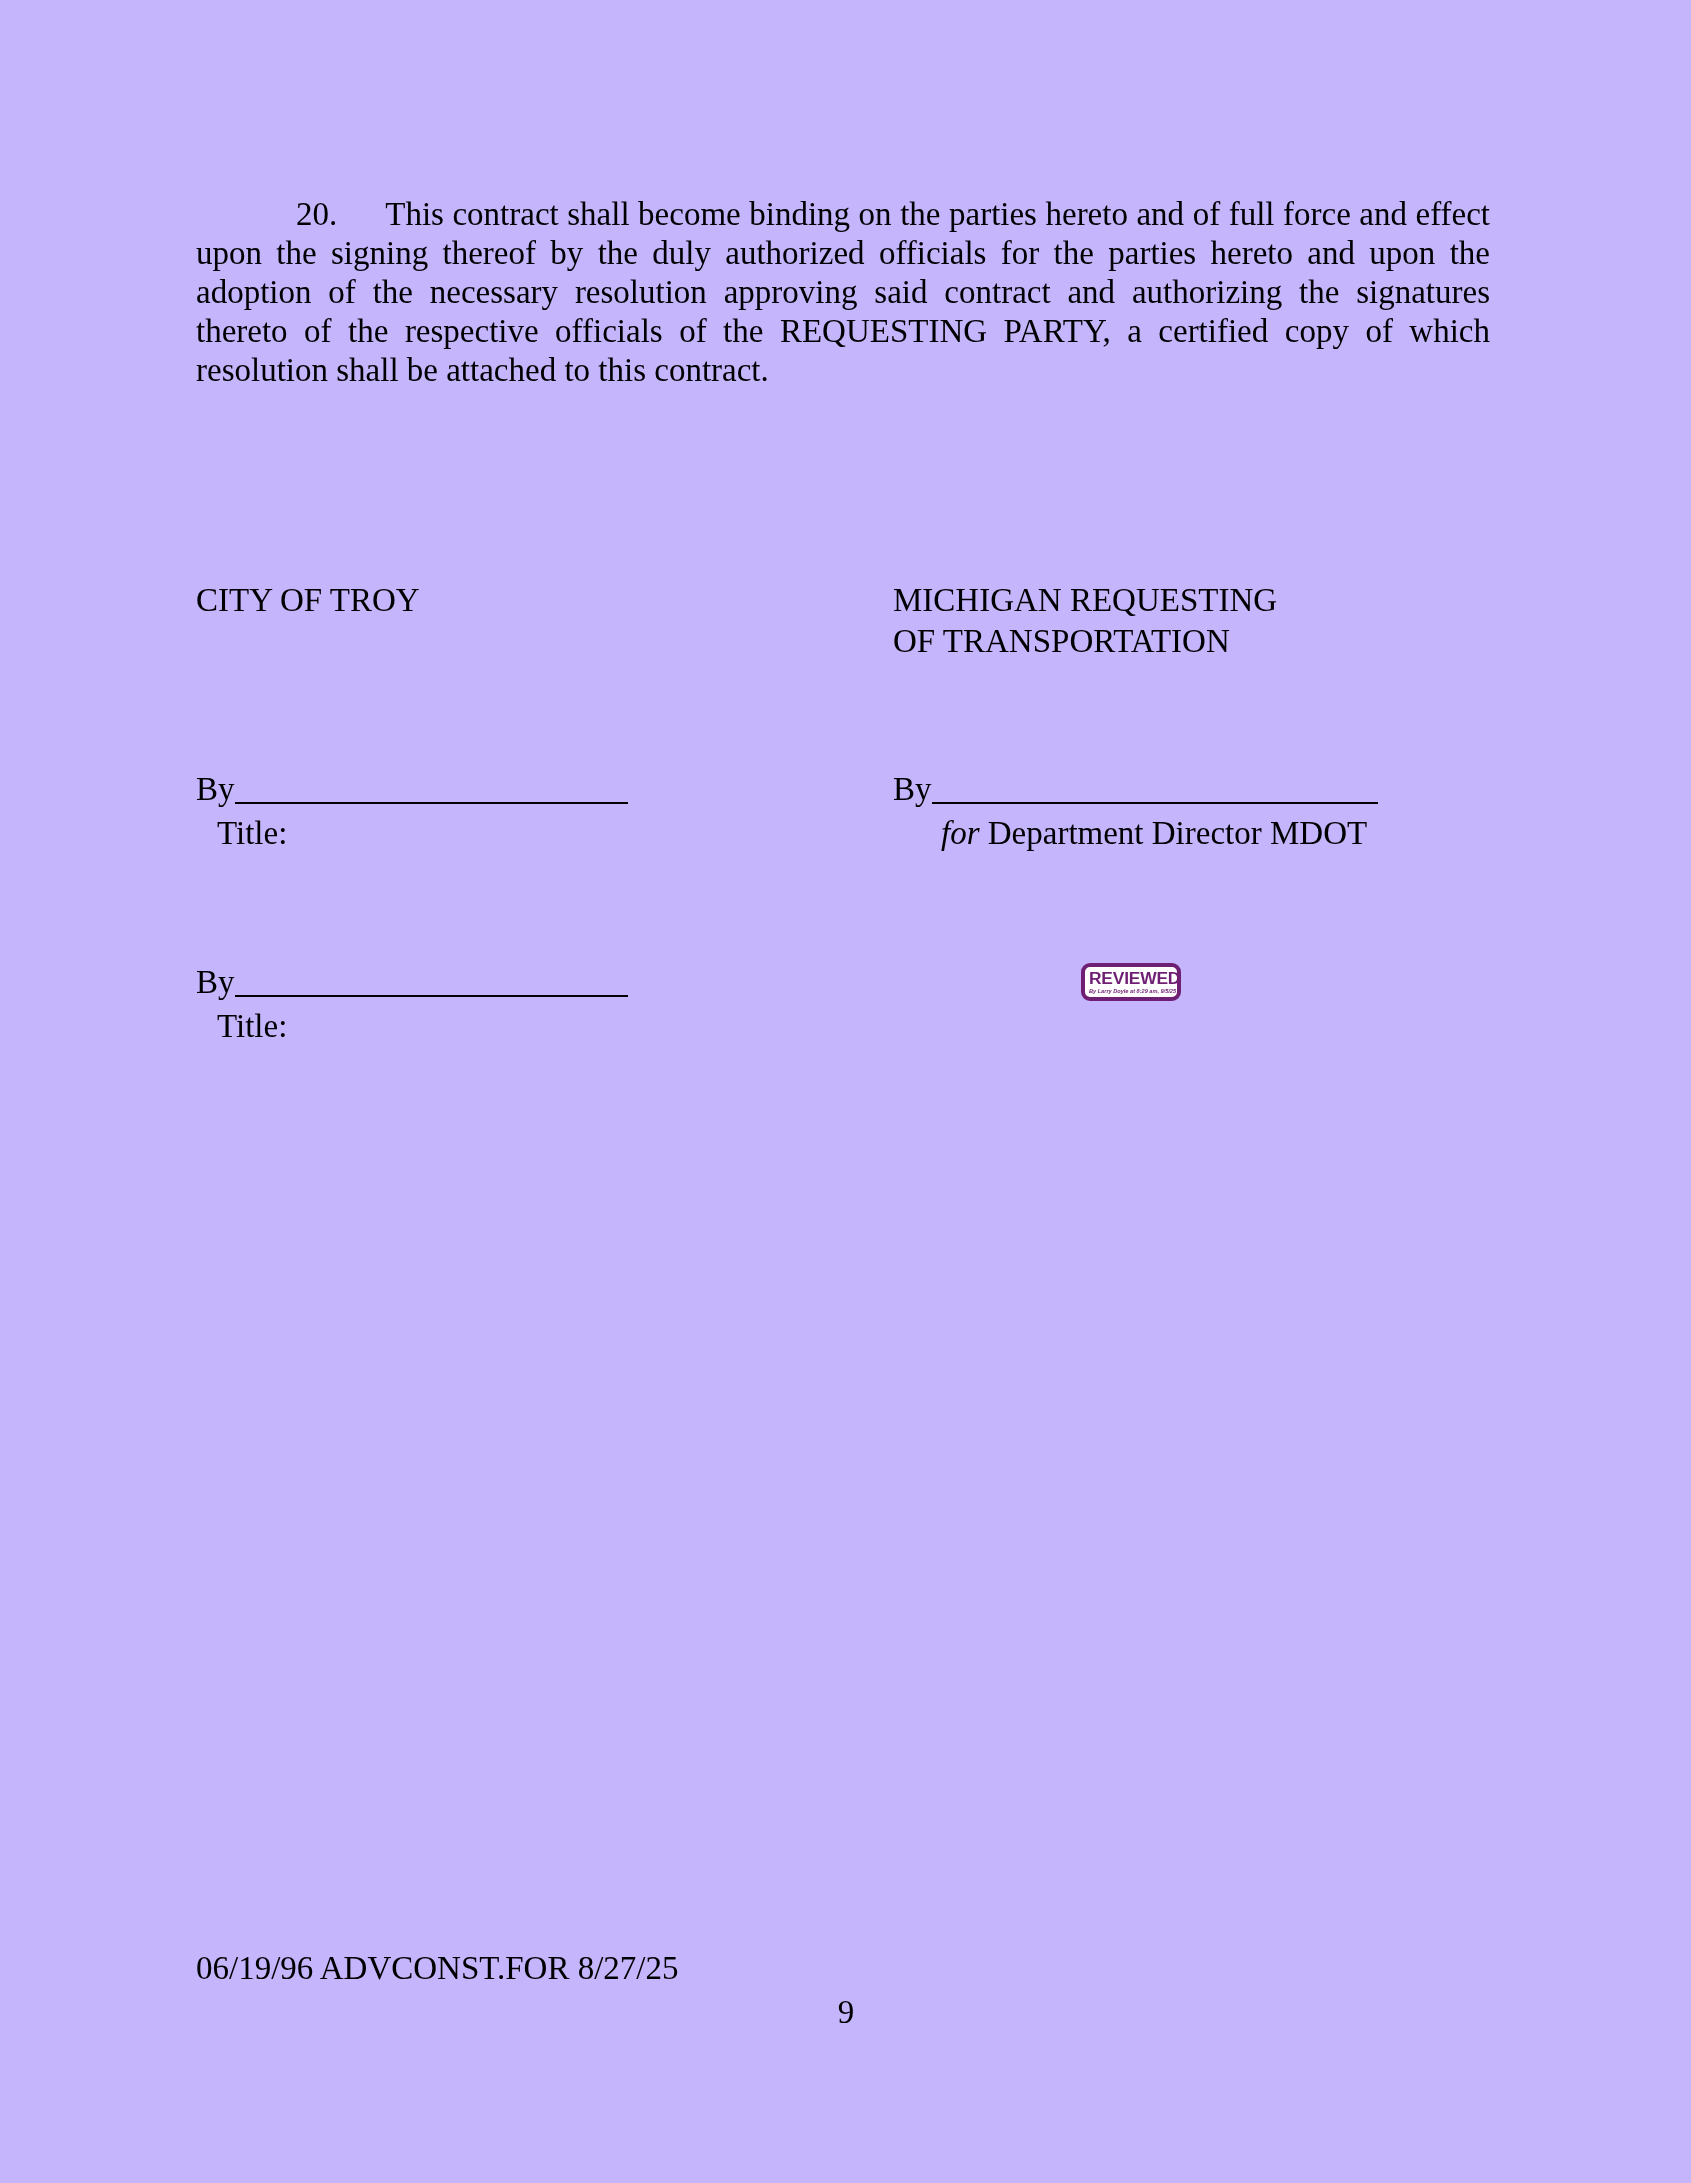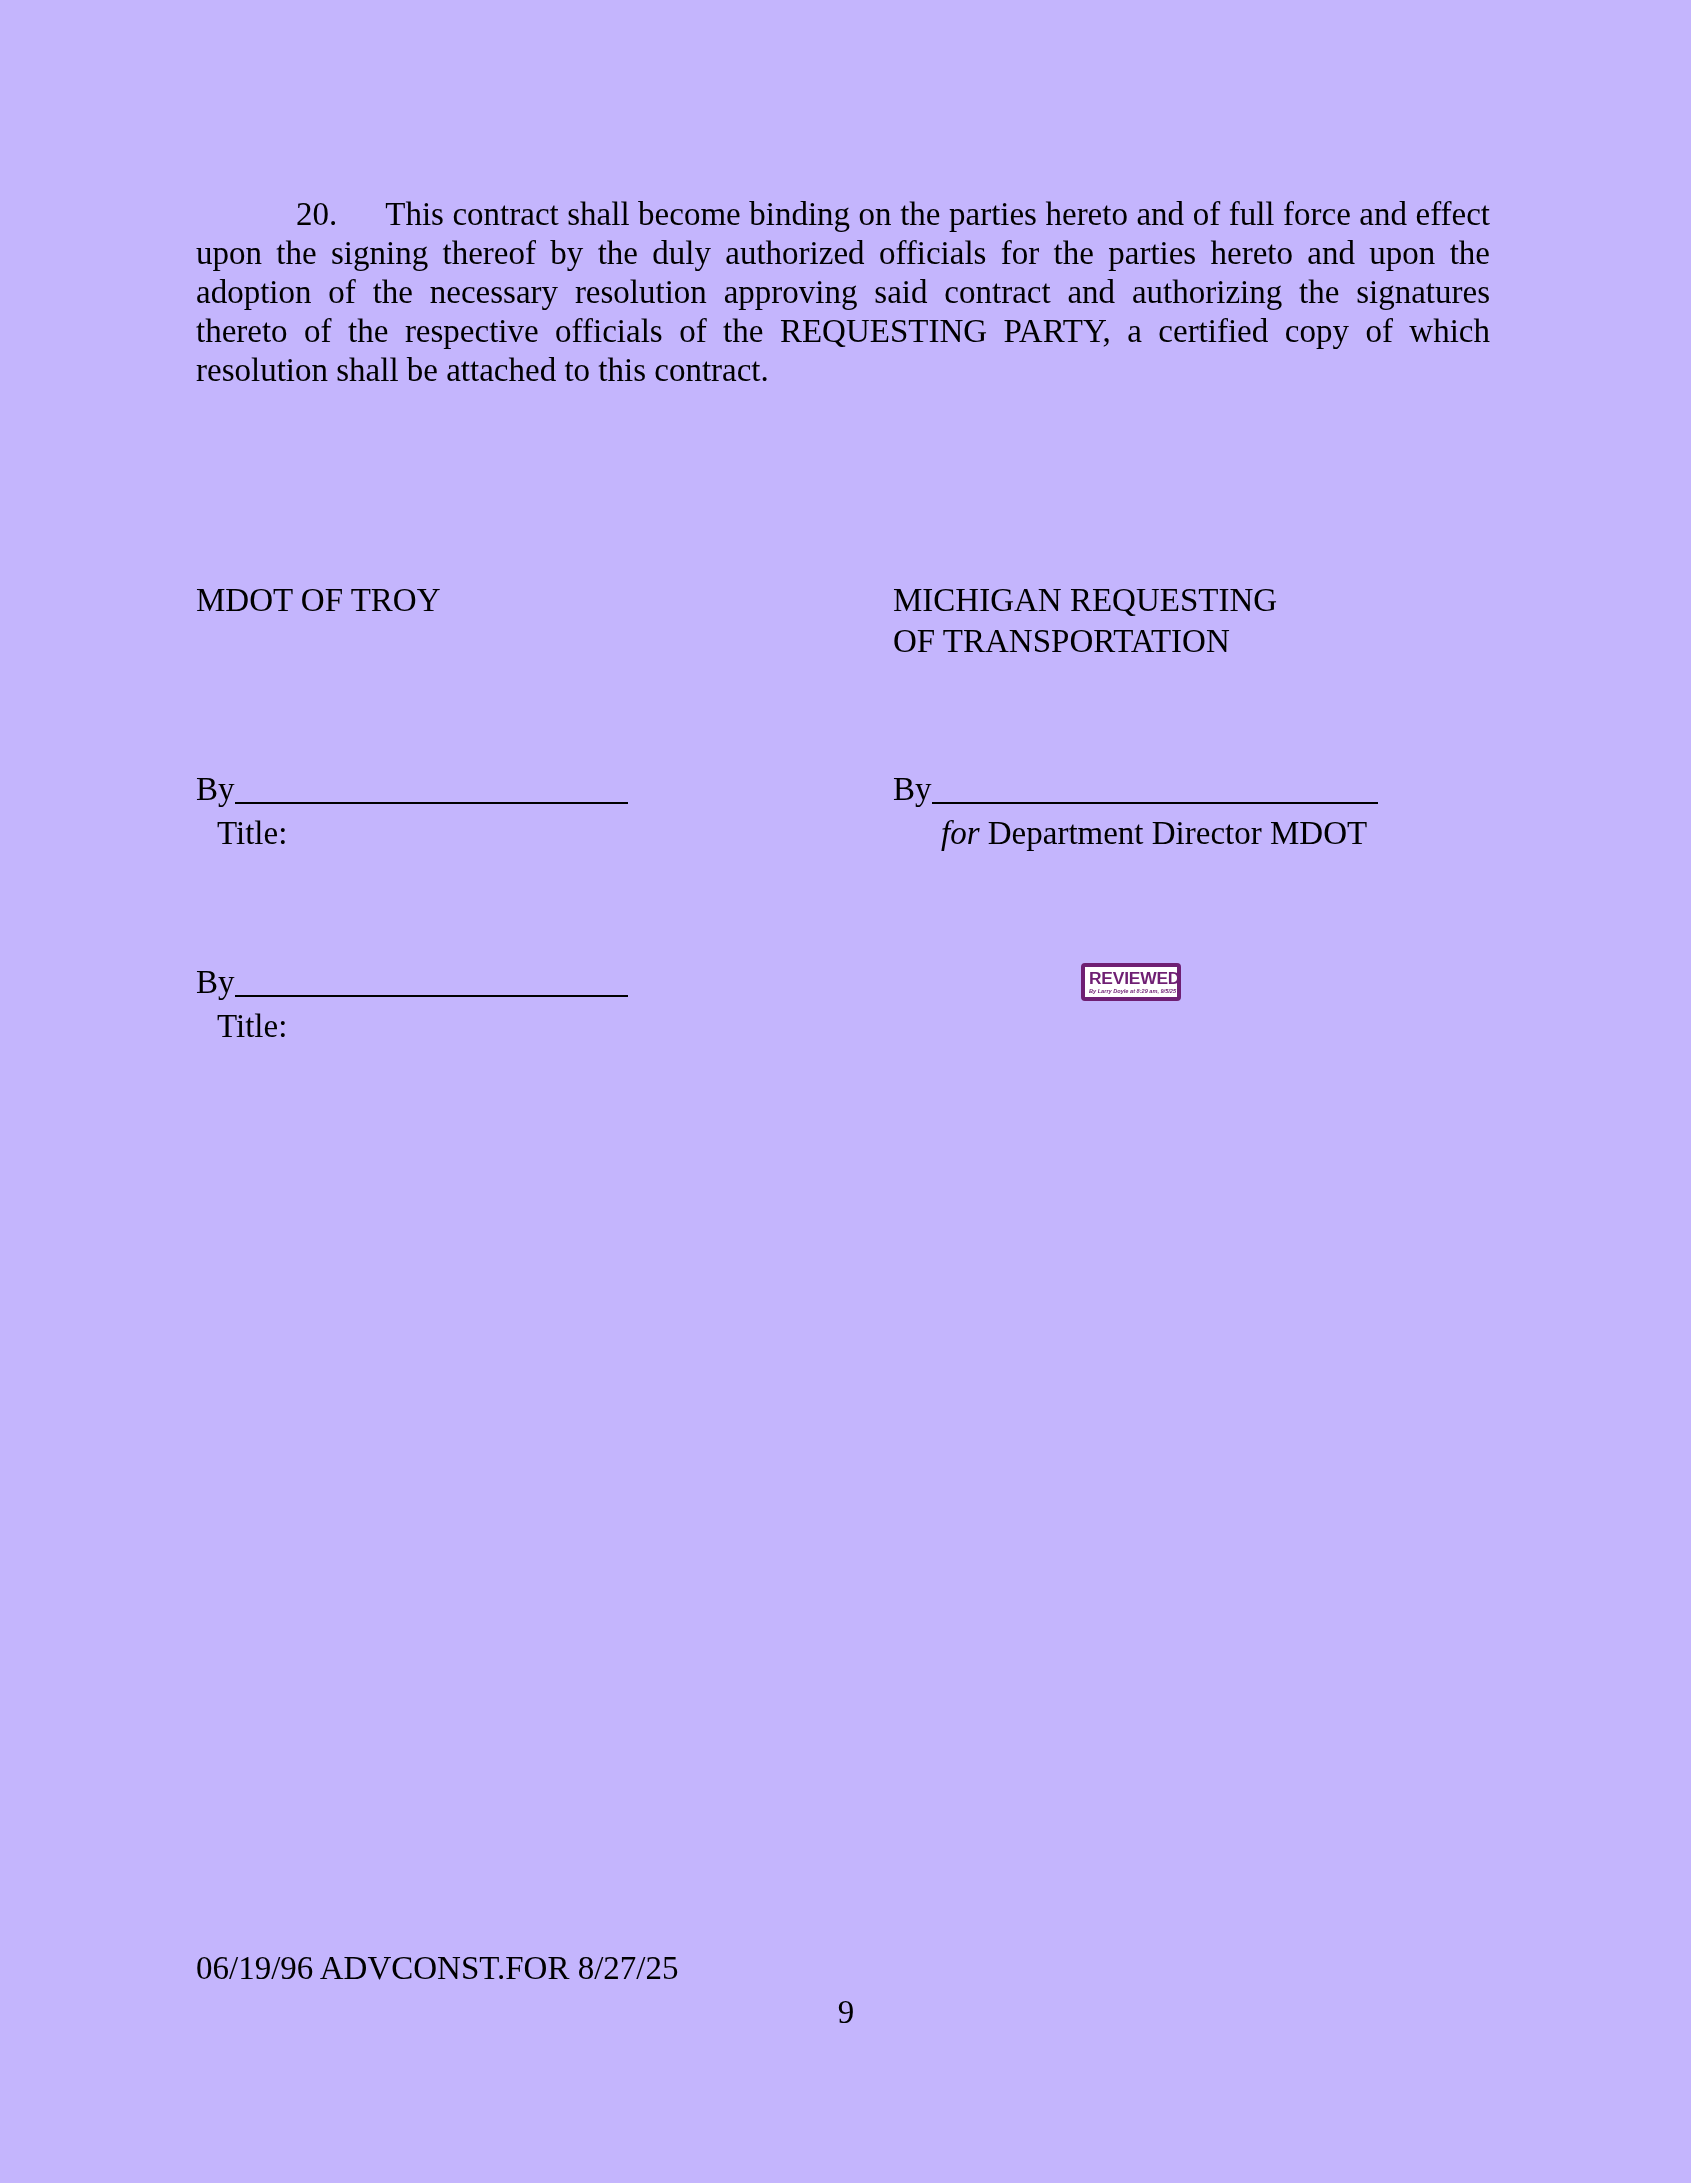--- a/index.html
+++ b/index.html
@@ -56,21 +56,21 @@
   .sig-title   { padding-left: 21px; }
   .sig-for     { padding-left: 48px; }
   .italic      { font-style: italic; }
 
   .stamp {
     position: absolute;
     left: 1081px;
     top: 963px;
     width: 84px;
     border: 4px solid var(--stamp-color);
-    border-radius: 4px;
+    border-radius: 9px;
     background: #ffffff;
     padding: 3px 4px 2px 4px;
     text-align: center;
   }
   .stamp-label {
     font-family: "Liberation Sans", sans-serif;
     font-weight: 700;
     font-size: 17.4px;
     line-height: 1.0;
     letter-spacing: -0.2px;
@@ -105,21 +105,21 @@
   }
 </style>
 </head>
 <body style="--stamp-color: #6f1f73;">
 
 <div class="page">
 
   <p class="para indent" style="top:195px;"><span>20.</span><span class="tab"></span><span>This contract shall become binding on the parties hereto and of full force and effect upon the signing thereof by the duly authorized officials for the parties hereto and upon the adoption of the necessary resolution approving said contract and authorizing the signatures thereto of the respective officials of the REQUESTING PARTY, a certified copy of which resolution shall be attached to this contract.</span></p>
 
 
-  <div class="party" style="left:196px; top:580px;">MDOT OF TROY</div>
+  <div class="party" style="left:196px; top:580px;">CITY OF TROY</div>
   <div class="party" style="left:893px; top:580px;">
     <div>MICHIGAN REQUESTING</div>
     <div>OF TRANSPORTATION</div>
   </div>
 
   <div class="sig-block" style="left:196px; top:767px;">
     <div><span>By</span><span class="sigline w-left"></span></div>
     <div class="sig-title"><span>Title:</span></div>
   </div>
 

